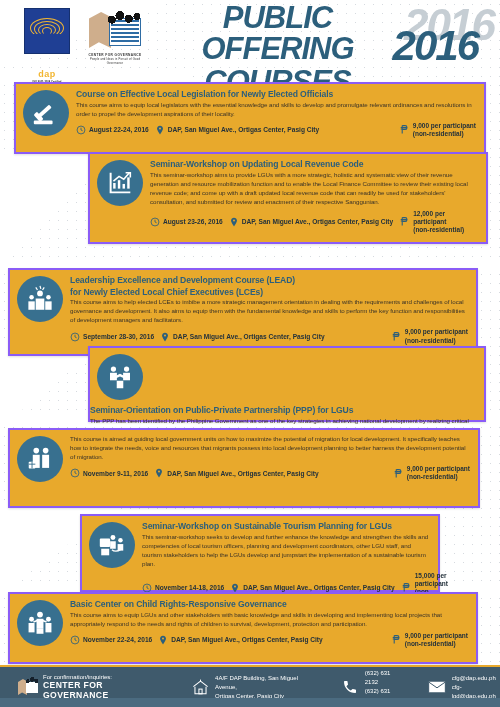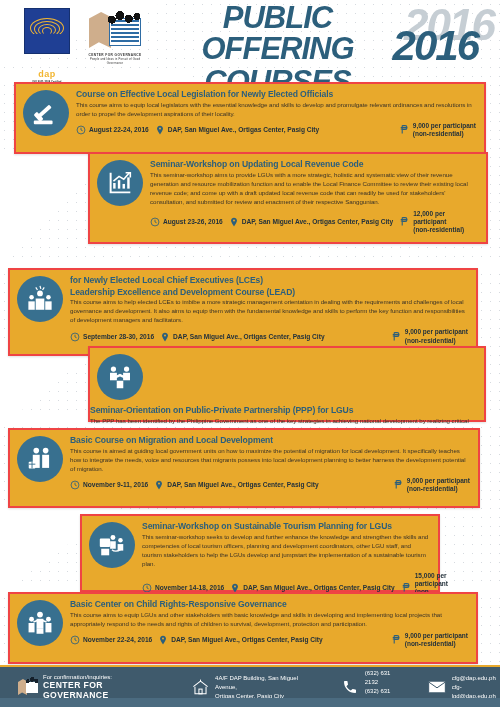--- a/index.html
+++ b/index.html
@@ -99,21 +99,21 @@
     position:absolute; right:6px; top:0px; font-size:44px; font-weight:bold;
     color:#c6ced4; letter-spacing:-2px; z-index:4; font-style:italic;
   }
   .year-front{
     position:absolute; right:22px; top:22px; font-size:42px; font-weight:bold;
     color:#2c5f7c; letter-spacing:-2px; z-index:7; font-style:italic;
   }
 
   
   .card{
-    position:absolute; background:#e8a92c; border:2px solid #ef4444;
+    position:absolute; background:#e8a92c; border:2px solid #8b5cf6;
     z-index:5; display:flex; align-items:flex-start;
     box-shadow:0 1px 2px rgba(0,0,0,.12);
   }
   .card-icon{
     width:46px; height:46px; border-radius:50%; background:#38708f;
     flex:0 0 46px; margin:6px 7px 0 7px; position:relative;
     display:flex; align-items:center; justify-content:center;
   }
   .card-icon svg{ width:30px; height:30px; }
   .card-body{ flex:1 1 auto; padding:5px 8px 5px 0; min-width:0;}
@@ -306,22 +306,22 @@
             <path d="M16 2 l0.9 3.2 M11.5 3.6 l1.8 2.8 M20.5 3.6 l-1.8 2.8" stroke="#ffffff" stroke-width="1.3"></path>
             <circle cx="16" cy="10" r="3.1"></circle>
             <path d="M11.4 15.5h9.2v12h-9.2z" rx="1"></path>
             <circle cx="7" cy="14" r="2.4"></circle>
             <path d="M3.6 18.5h6.8v9H3.6z"></path>
             <circle cx="25" cy="14" r="2.4"></circle>
             <path d="M21.6 18.5h6.8v9h-6.8z"></path>
           </svg>
         </div>
         <div class="card-body">
+          <div class="c-title">Leadership Excellence and Development Course (LEAD)</div>
           <div class="c-title">for Newly Elected Local Chief Executives (LCEs)</div>
-          <div class="c-title">Leadership Excellence and Development Course (LEAD)</div>
           <div class="c-desc">This course aims to help elected LCEs to imbibe a more strategic management orientation in dealing with the requirements and challenges of local governance and development. It also aims to equip them with the fundamental knowledge and skills to perform the key function and responsibilities of development managers and facilitators.</div>
           <div class="c-meta">
             <div class="meta-item">
               <svg class="m-ico" viewBox="0 0 24 24" width="10" height="10" fill="none" stroke="#2c5f7c" stroke-width="2">
                 <circle cx="12" cy="12" r="9.5"></circle>
                 <path d="M12 6.5V12l4 2"></path>
               </svg>
               <span class="mi-txt">September 28-30, 2016</span>
             </div>
             <div class="meta-item">
@@ -393,21 +393,20 @@
           <svg viewBox="0 0 32 32" fill="#ffffff">
             <circle cx="12" cy="7" r="3"></circle>
             <path d="M8.3 11.5h7.4v14H8.3z"></path>
             <circle cx="22" cy="7" r="3"></circle>
             <path d="M18.3 11.5h7.4v14h-7.4z"></path>
             <rect x="4" y="19" width="7" height="7" rx="0.7"></rect>
             <path d="M4 21.5h7M7.5 19v7" stroke="#38708f" stroke-width="1"></path>
           </svg>
         </div>
         <div class="card-body">
-          <div class="c-title">Basic Course on Migration and Local Development</div>
           <div class="c-desc">This course is aimed at guiding local government units on how to maximize the potential of migration for local development. It specifically teaches how to integrate the needs, voice and resources that migrants possess into local development planning to better harness the development potential of migration.</div>
           <div class="c-meta">
             <div class="meta-item">
               <svg class="m-ico" viewBox="0 0 24 24" width="10" height="10" fill="none" stroke="#2c5f7c" stroke-width="2">
                 <circle cx="12" cy="12" r="9.5"></circle>
                 <path d="M12 6.5V12l4 2"></path>
               </svg>
               <span class="mi-txt">November 9-11, 2016</span>
             </div>
             <div class="meta-item">

